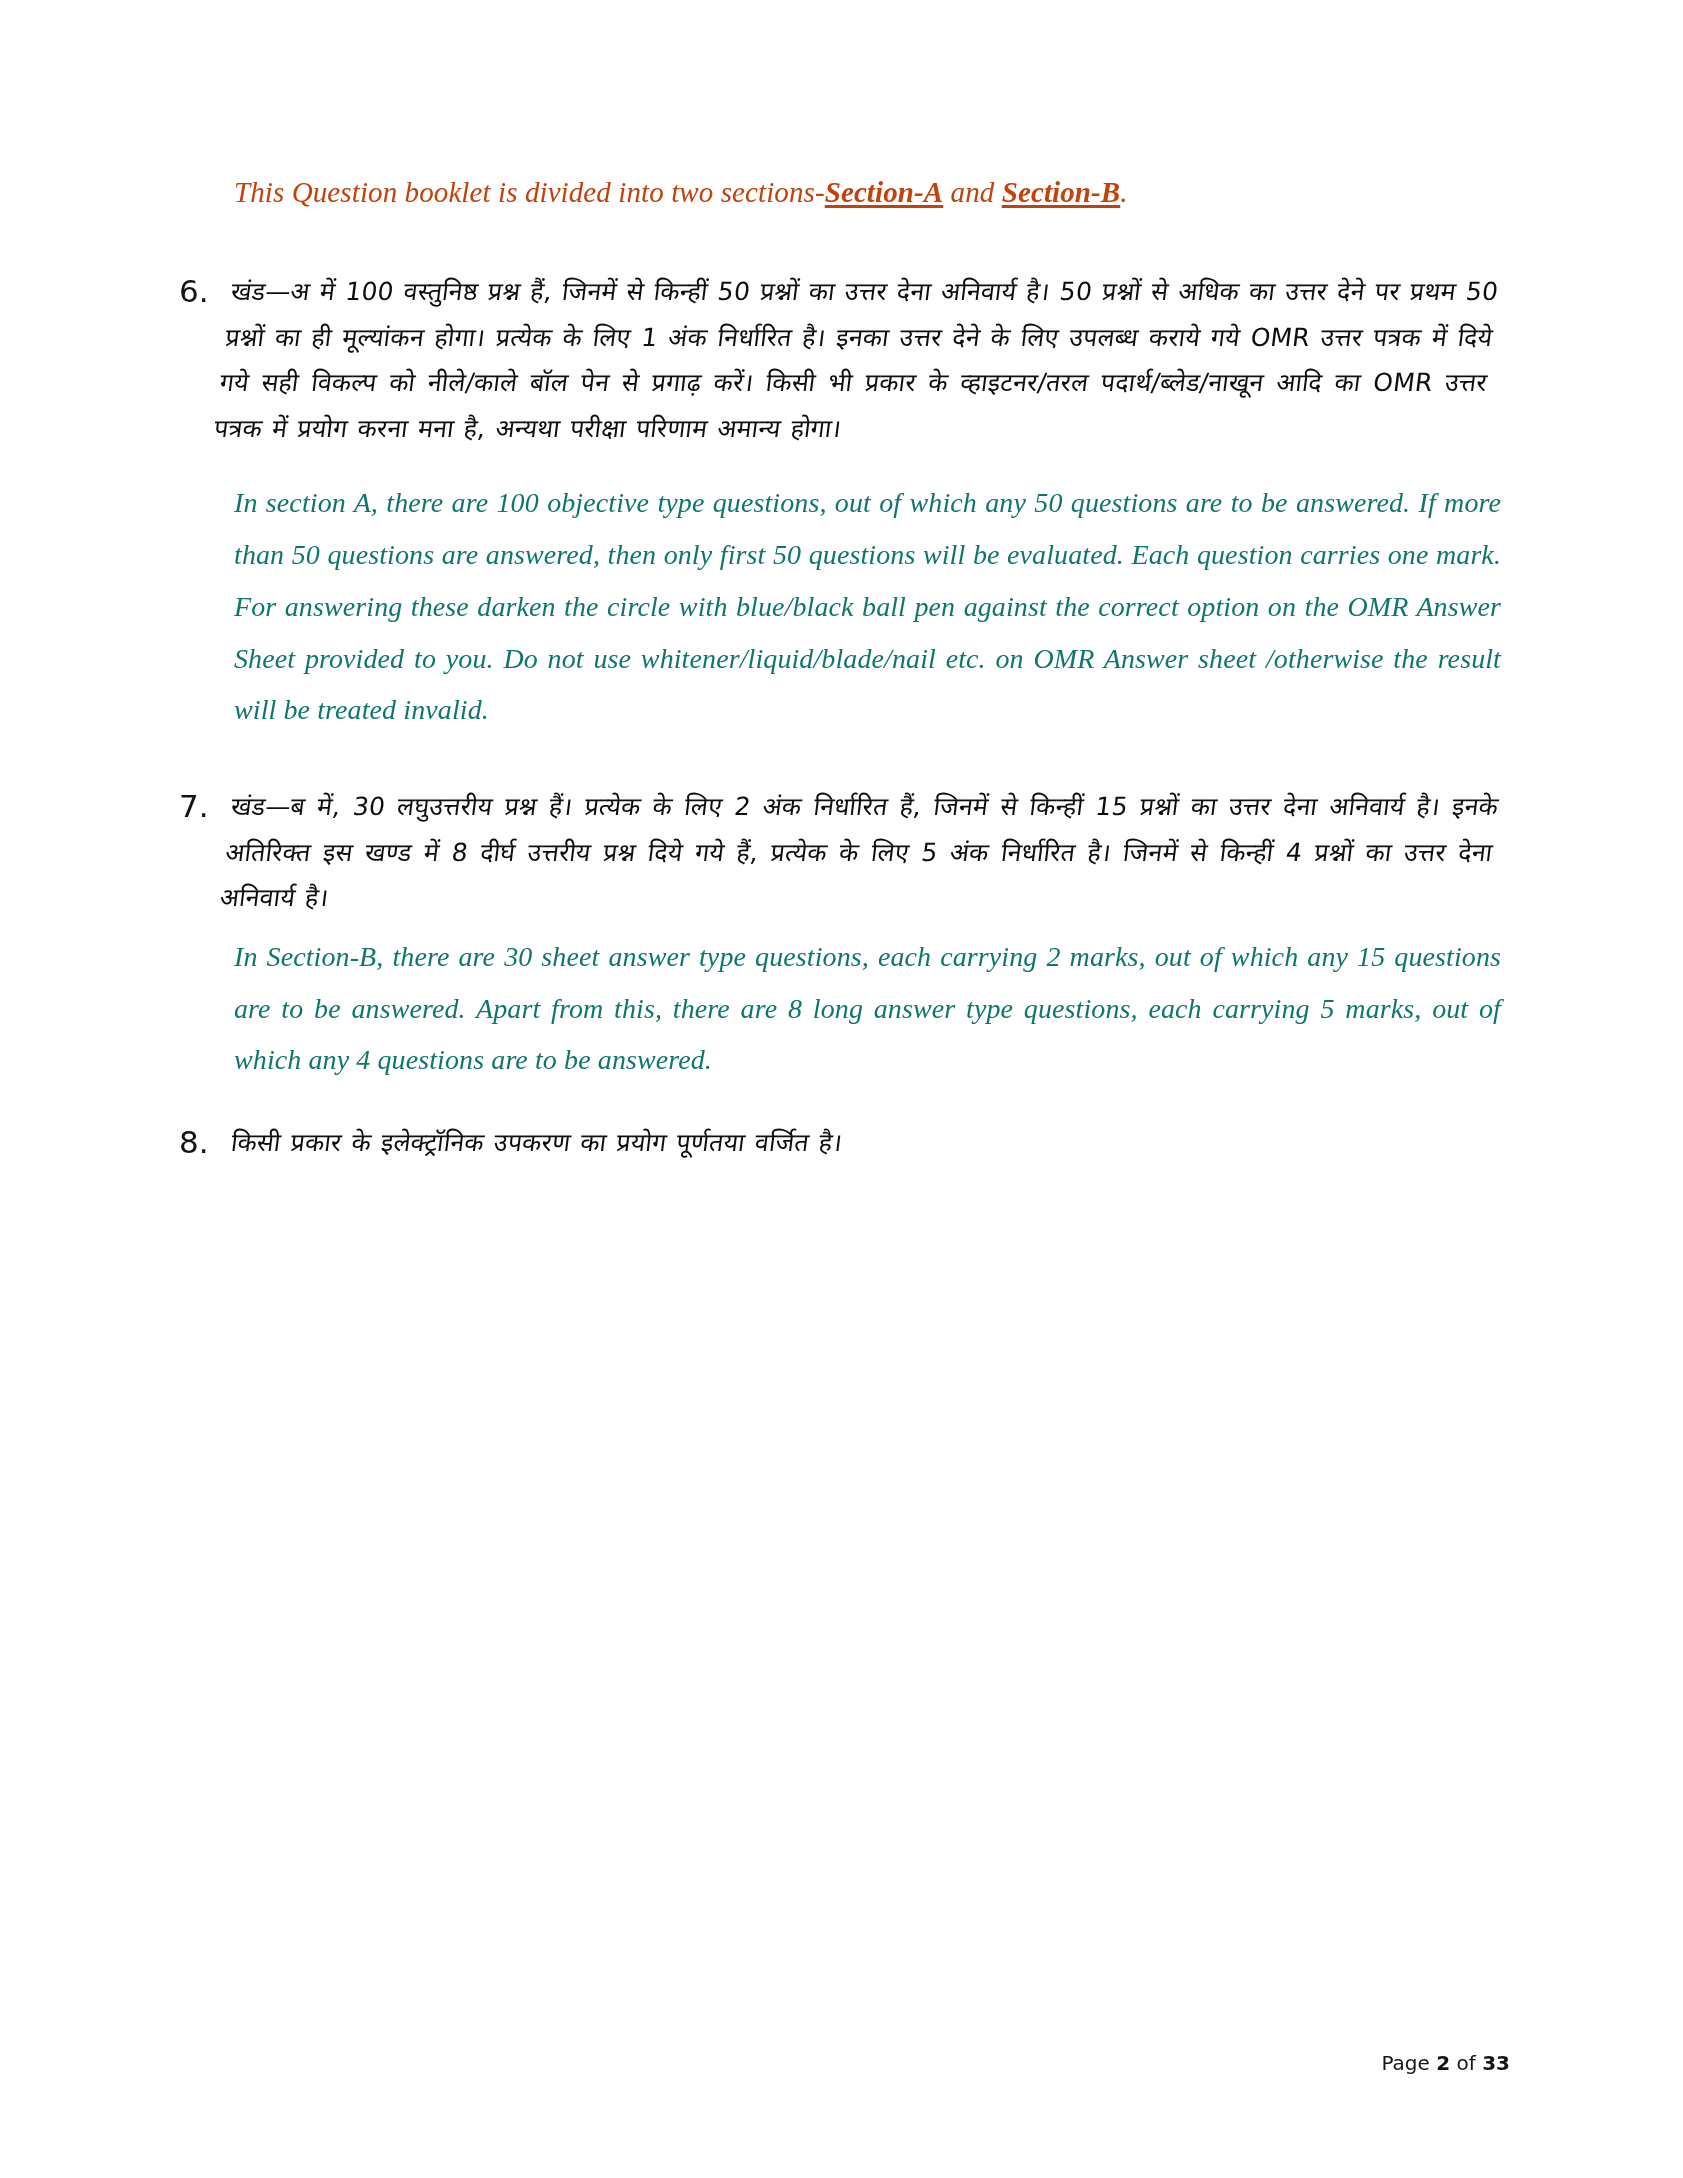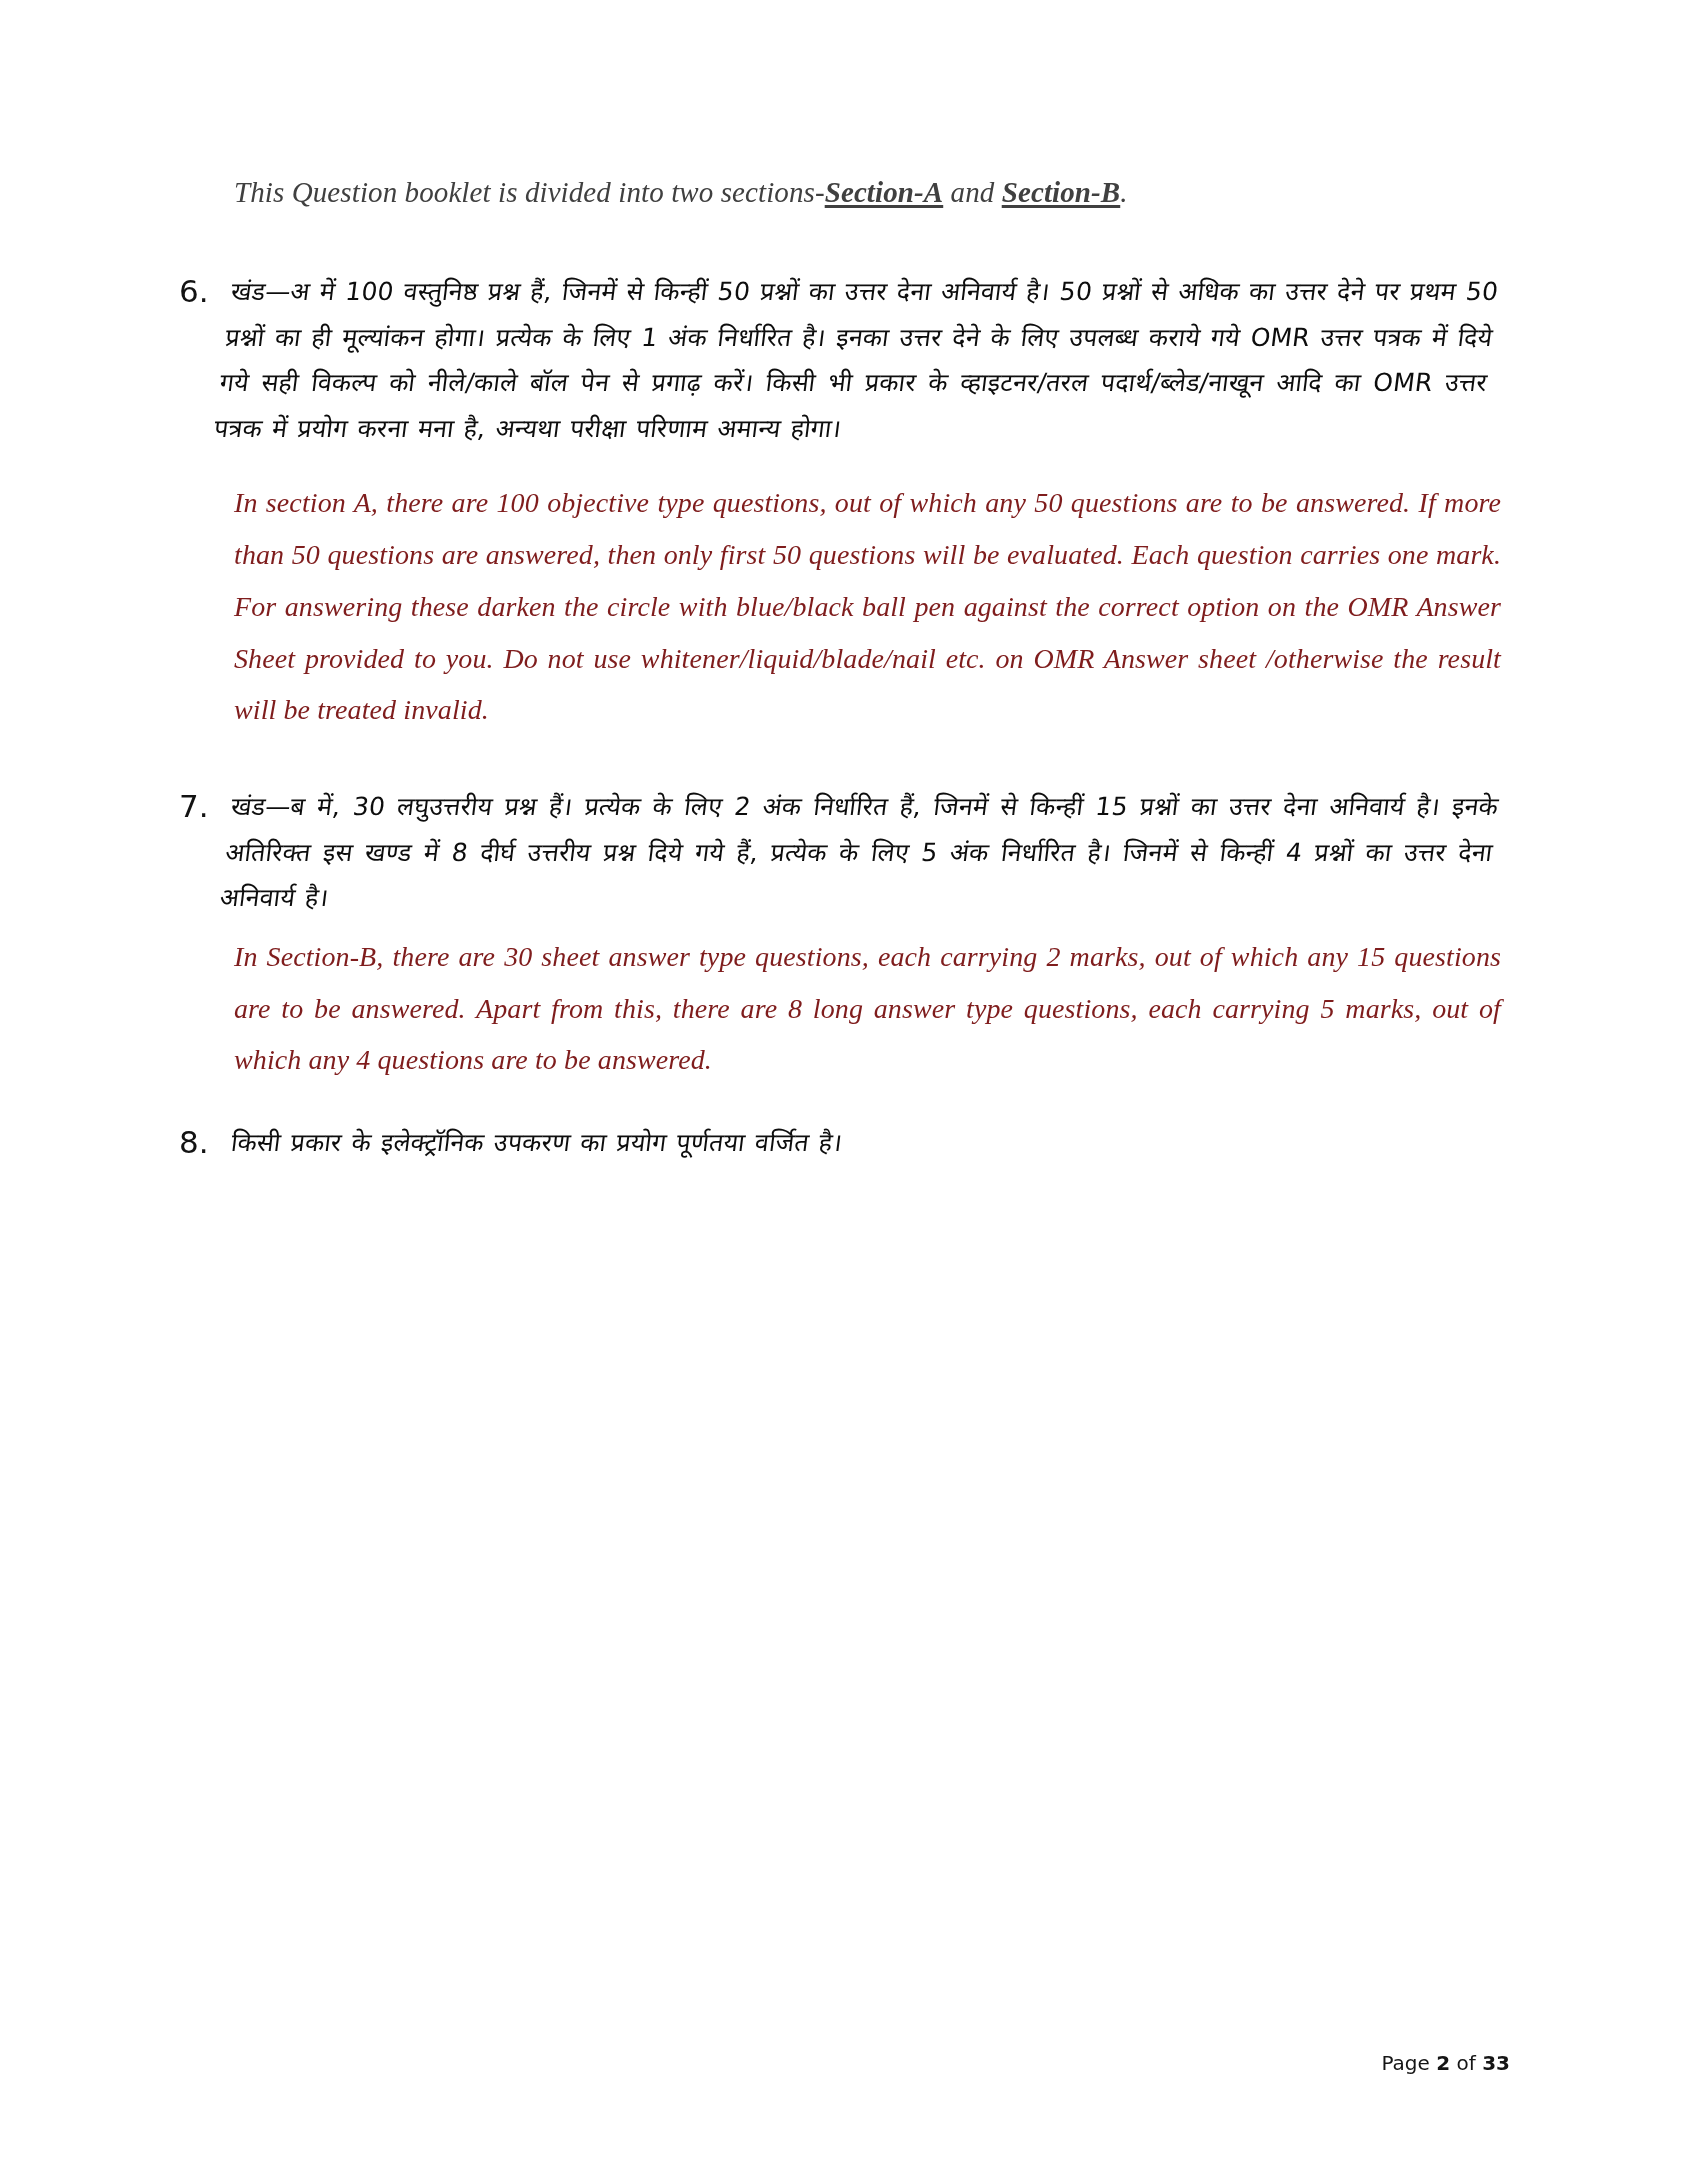--- a/index.html
+++ b/index.html
@@ -24,21 +24,21 @@
     top: 174px;
     width: 1267px;
   }
 
   
   .intro {
     font-family: "Liberation Serif", "DejaVu Serif", serif;
     font-style: italic;
     font-size: 29px;
     line-height: 1.25;
-    color: #404040;
+    color: #c2410c;
     letter-spacing: 0.1px;
     margin: 0 0 59px 0;
     white-space: nowrap;
   }
   .intro .sec {
     font-weight: bold;
     text-decoration: underline;
     text-underline-offset: 3px;
     text-decoration-thickness: 3px;
   }
@@ -80,21 +80,21 @@
     word-spacing: 2px;
   }
   .hi.last-left { text-align-last: left; }
 
   
   .en {
     font-family: "Liberation Serif", "DejaVu Serif", serif;
     font-style: italic;
     font-size: 28px;
     line-height: 1.85;
-    color: #7f1d1d;
+    color: #0f766e;
     text-align: justify;
     text-justify: inter-word;
     margin: 26px 0 0 0;
     letter-spacing: 0.1px;
   }
   .en.tight { margin-top: 10px; }
   .en.last-left { text-align-last: left; }
 
   .gap-sm { height: 14px; }
 

